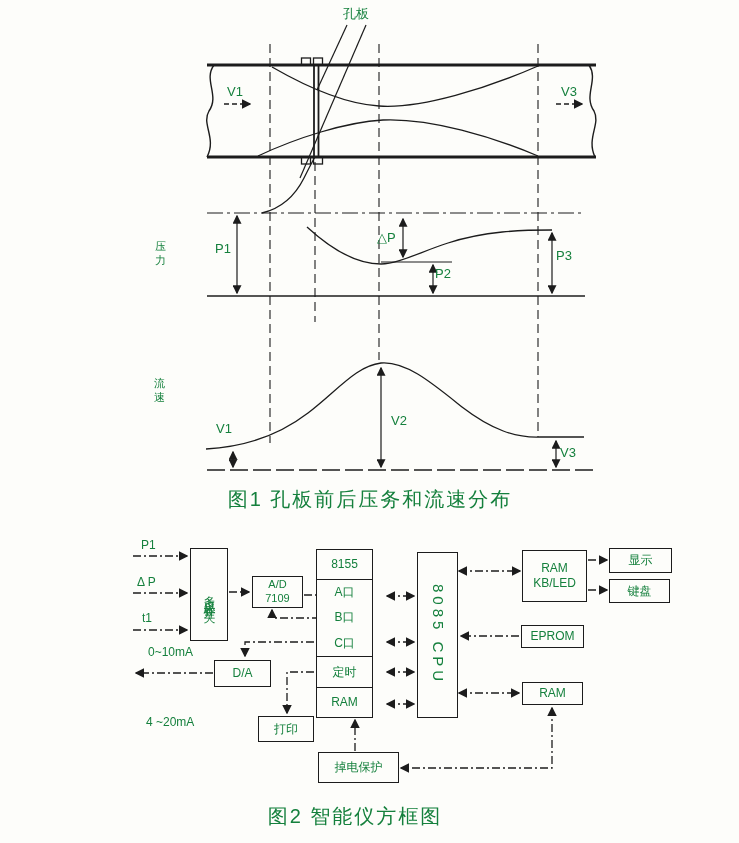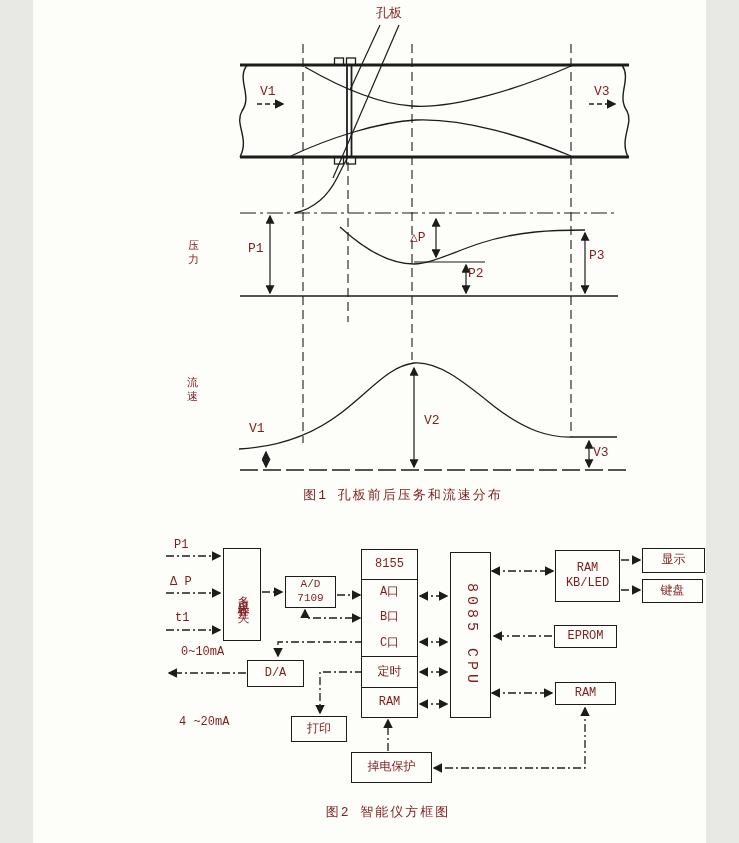--- a/index.html
+++ b/index.html
@@ -1,26 +1,26 @@
 <!DOCTYPE html>
 <html><head>
 <meta charset="utf-8">
 <style>
   html,body{margin:0;padding:0;background:#e8e8e4;}
   .page{
-    position:relative;width:673px;height:843px;margin:0 auto;
+    position:relative;width:739px;height:843px;margin:0 auto;
     background:#fdfdfa;overflow:hidden;
-    font-family:Liberation Mono, monospace;color:#7f1d1d;
+    font-family:Liberation Sans, sans-serif;color:#15803d;
   }
   svg.art{position:absolute;left:0;top:0;}
   .lbl{position:absolute;font-size:13px;line-height:1.1;white-space:nowrap;}
   .lbl.small{font-size:12px;}
   .vlbl{position:absolute;font-size:11px;line-height:1.25;width:17px;
         word-break:break-all;white-space:normal;text-align:center;}
-  .caption{position:absolute;text-align:center;font-size:13px;letter-spacing:2px;}
+  .caption{position:absolute;text-align:center;font-size:20px;letter-spacing:2px;}
   .box{
     position:absolute;border:1.4px solid #1c1c1c;background:#fdfdfa;
     display:flex;align-items:center;justify-content:center;
     font-size:12px;text-align:center;line-height:1.25;box-sizing:border-box;
   }
   .box .two{display:block;}
   .vbox{writing-mode:vertical-rl;text-orientation:mixed;letter-spacing:3px;}
   .cpu{writing-mode:vertical-rl;font-size:15px;letter-spacing:4px;}
   .stack{flex-direction:column;justify-content:stretch;align-items:stretch;padding:0;}
   .stack>div{display:flex;align-items:center;justify-content:center;box-sizing:border-box;}
@@ -144,21 +144,21 @@
 
   <div class="box vbox" style="left:190px;top:548px;width:38px;height:93px;font-size:12px;">多点采样开关</div>
 
   <div class="box" style="left:252px;top:576px;width:51px;height:32px;font-size:11px;">
     <span class="two">
       <div>A/D</div>
       <div>7109</div>
     </span>
   </div>
 
-  <div class="box stack" style="left:328px;top:549px;width:57px;height:169px;">
+  <div class="box stack" style="left:316px;top:549px;width:57px;height:169px;">
     <div class="sec-hd">8155</div>
     <div class="sec-ports">
       <div>A口</div>
       <div>B口</div>
       <div>C口</div>
     </div>
     <div class="sec-timer">定时</div>
     <div class="sec-ram">RAM</div>
   </div>
 

